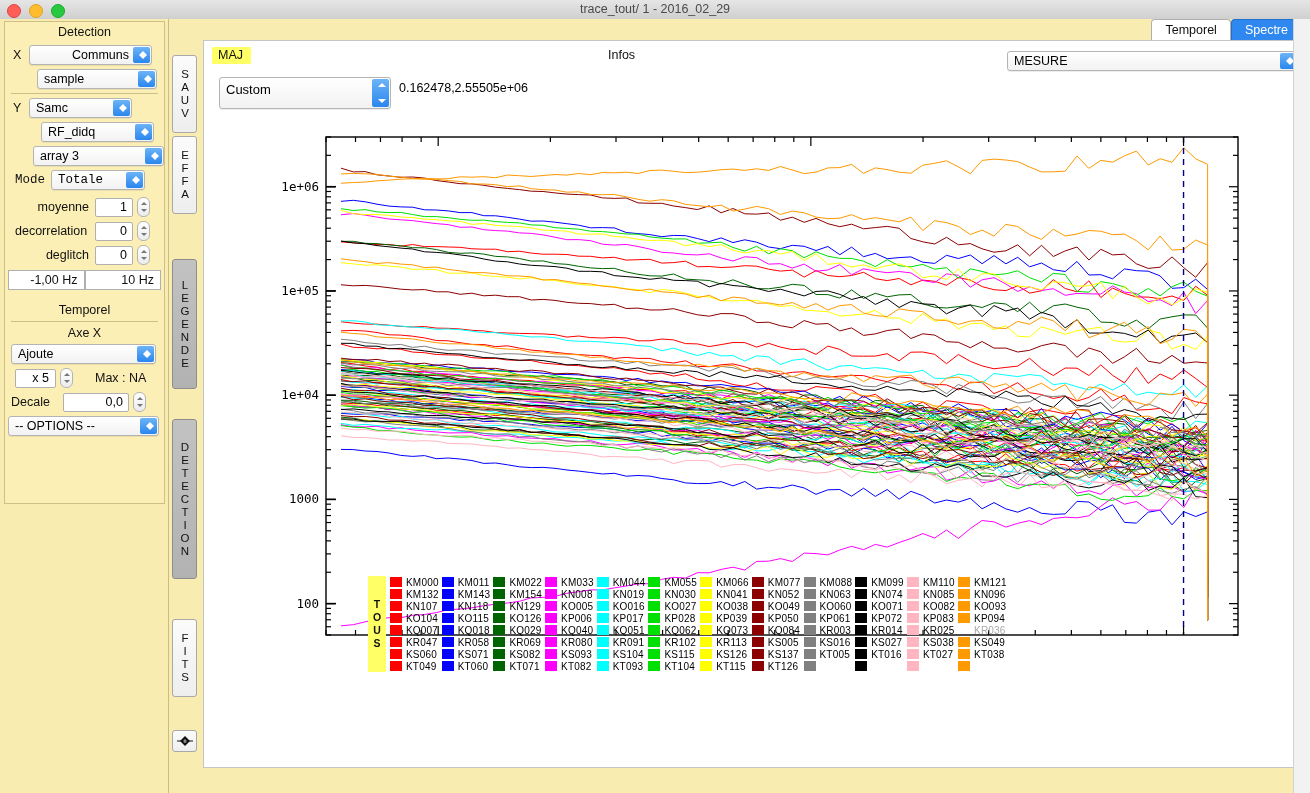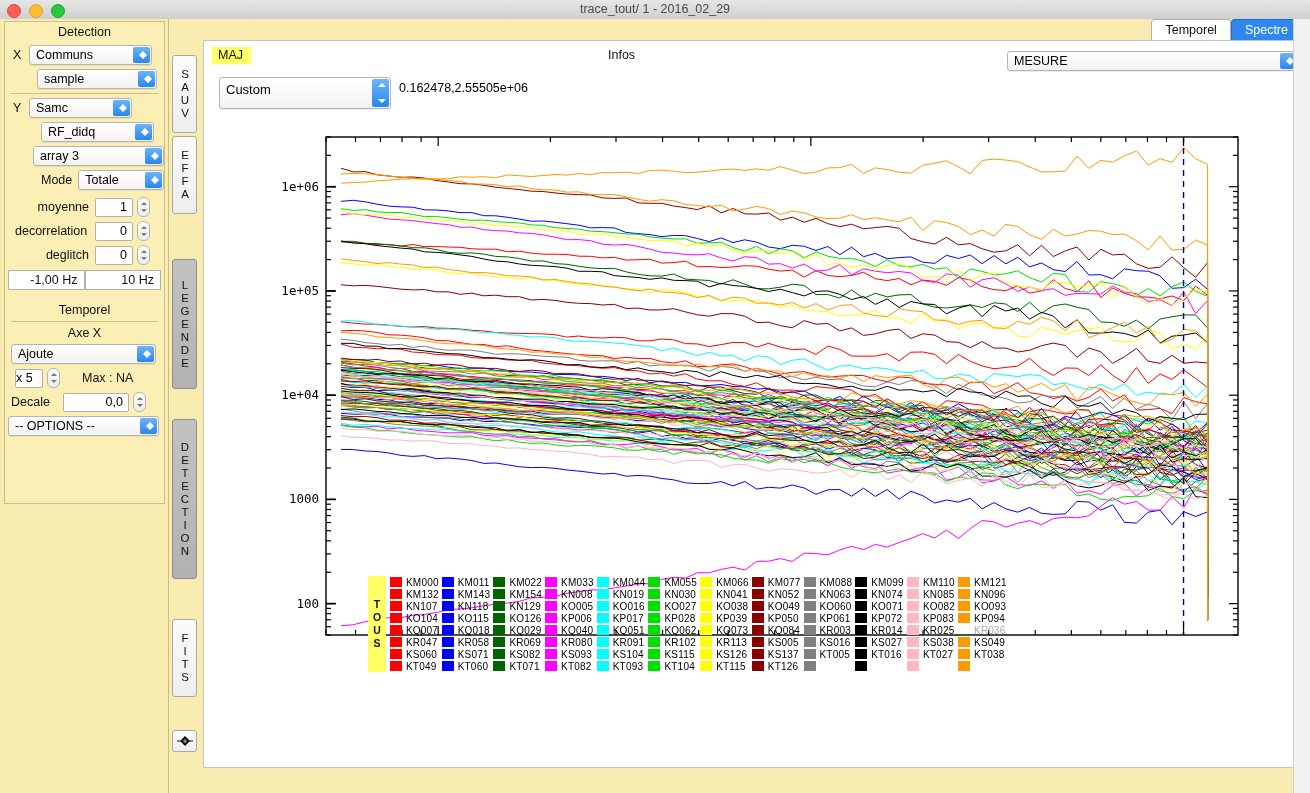--- a/index.html
+++ b/index.html
@@ -198,21 +198,21 @@
     <div class="tb-title">trace_tout/ 1 - 2016_02_29</div>
   </div>
 
   <div class="sidebar">
     <div class="panel">
 
       <div class="sec-title">Detection</div>
 
       <div class="row" style="margin-left:8px;margin-top:6px;">
         <div class="lbl" style="width:16px;">X</div>
-        <div class="popup" style="width:123px;">
+        <div class="popup" style="width:123px;text-align:right;">
           <div class="txt">Communs</div>
           <div class="arrowbox"></div>
         </div>
       </div>
 
       <div class="row" style="margin-left:32px;">
         <div class="popup" style="width:120px;">
           <div class="txt">sample</div>
           <div class="arrowbox"></div>
         </div>
@@ -235,21 +235,21 @@
         </div>
       </div>
 
       <div class="row" style="margin-left:21px;justify-content:flex-end;">
         <div class="popup" style="width:131px;">
           <div class="txt">array 3</div>
           <div class="arrowbox"></div>
         </div>
       </div>
 
-      <div class="row" style="margin-left:36px;">
+      <div class="row" style="margin-left:10px;font-family:Liberation Mono, monospace;">
         <div class="lbl" style="margin-right:6px;">Mode</div>
         <div class="popup" style="width:94px;">
           <div class="txt">Totale</div>
           <div class="arrowbox"></div>
         </div>
       </div>
 
       <div class="row" style="margin-left:10px;margin-top:7px;">
         <div class="lbl" style="width:74px;text-align:right;">moyenne</div>
         <div class="numf" style="width:38px;margin-left:6px;">1</div>
@@ -278,21 +278,21 @@
       <div class="sec-title" style="padding-top:0;">Axe X</div>
 
       <div class="row" style="margin-left:6px;">
         <div class="popup" style="width:145px;">
           <div class="txt">Ajoute</div>
           <div class="arrowbox"></div>
         </div>
       </div>
 
       <div class="row" style="margin-left:10px;">
-        <div class="numf" style="width:28px;text-align:left;padding-right:6px;">x 5</div>
+        <div class="numf" style="width:41px;text-align:right;padding-right:6px;">x 5</div>
         <div class="stepper"></div>
         <div class="lbl" style="margin-left:22px;">Max : NA</div>
       </div>
 
       <div class="row" style="margin-left:6px;">
         <div class="lbl" style="width:52px;">Decale</div>
         <div class="numf" style="width:66px;">0,0</div>
         <div class="stepper"></div>
       </div>
 

